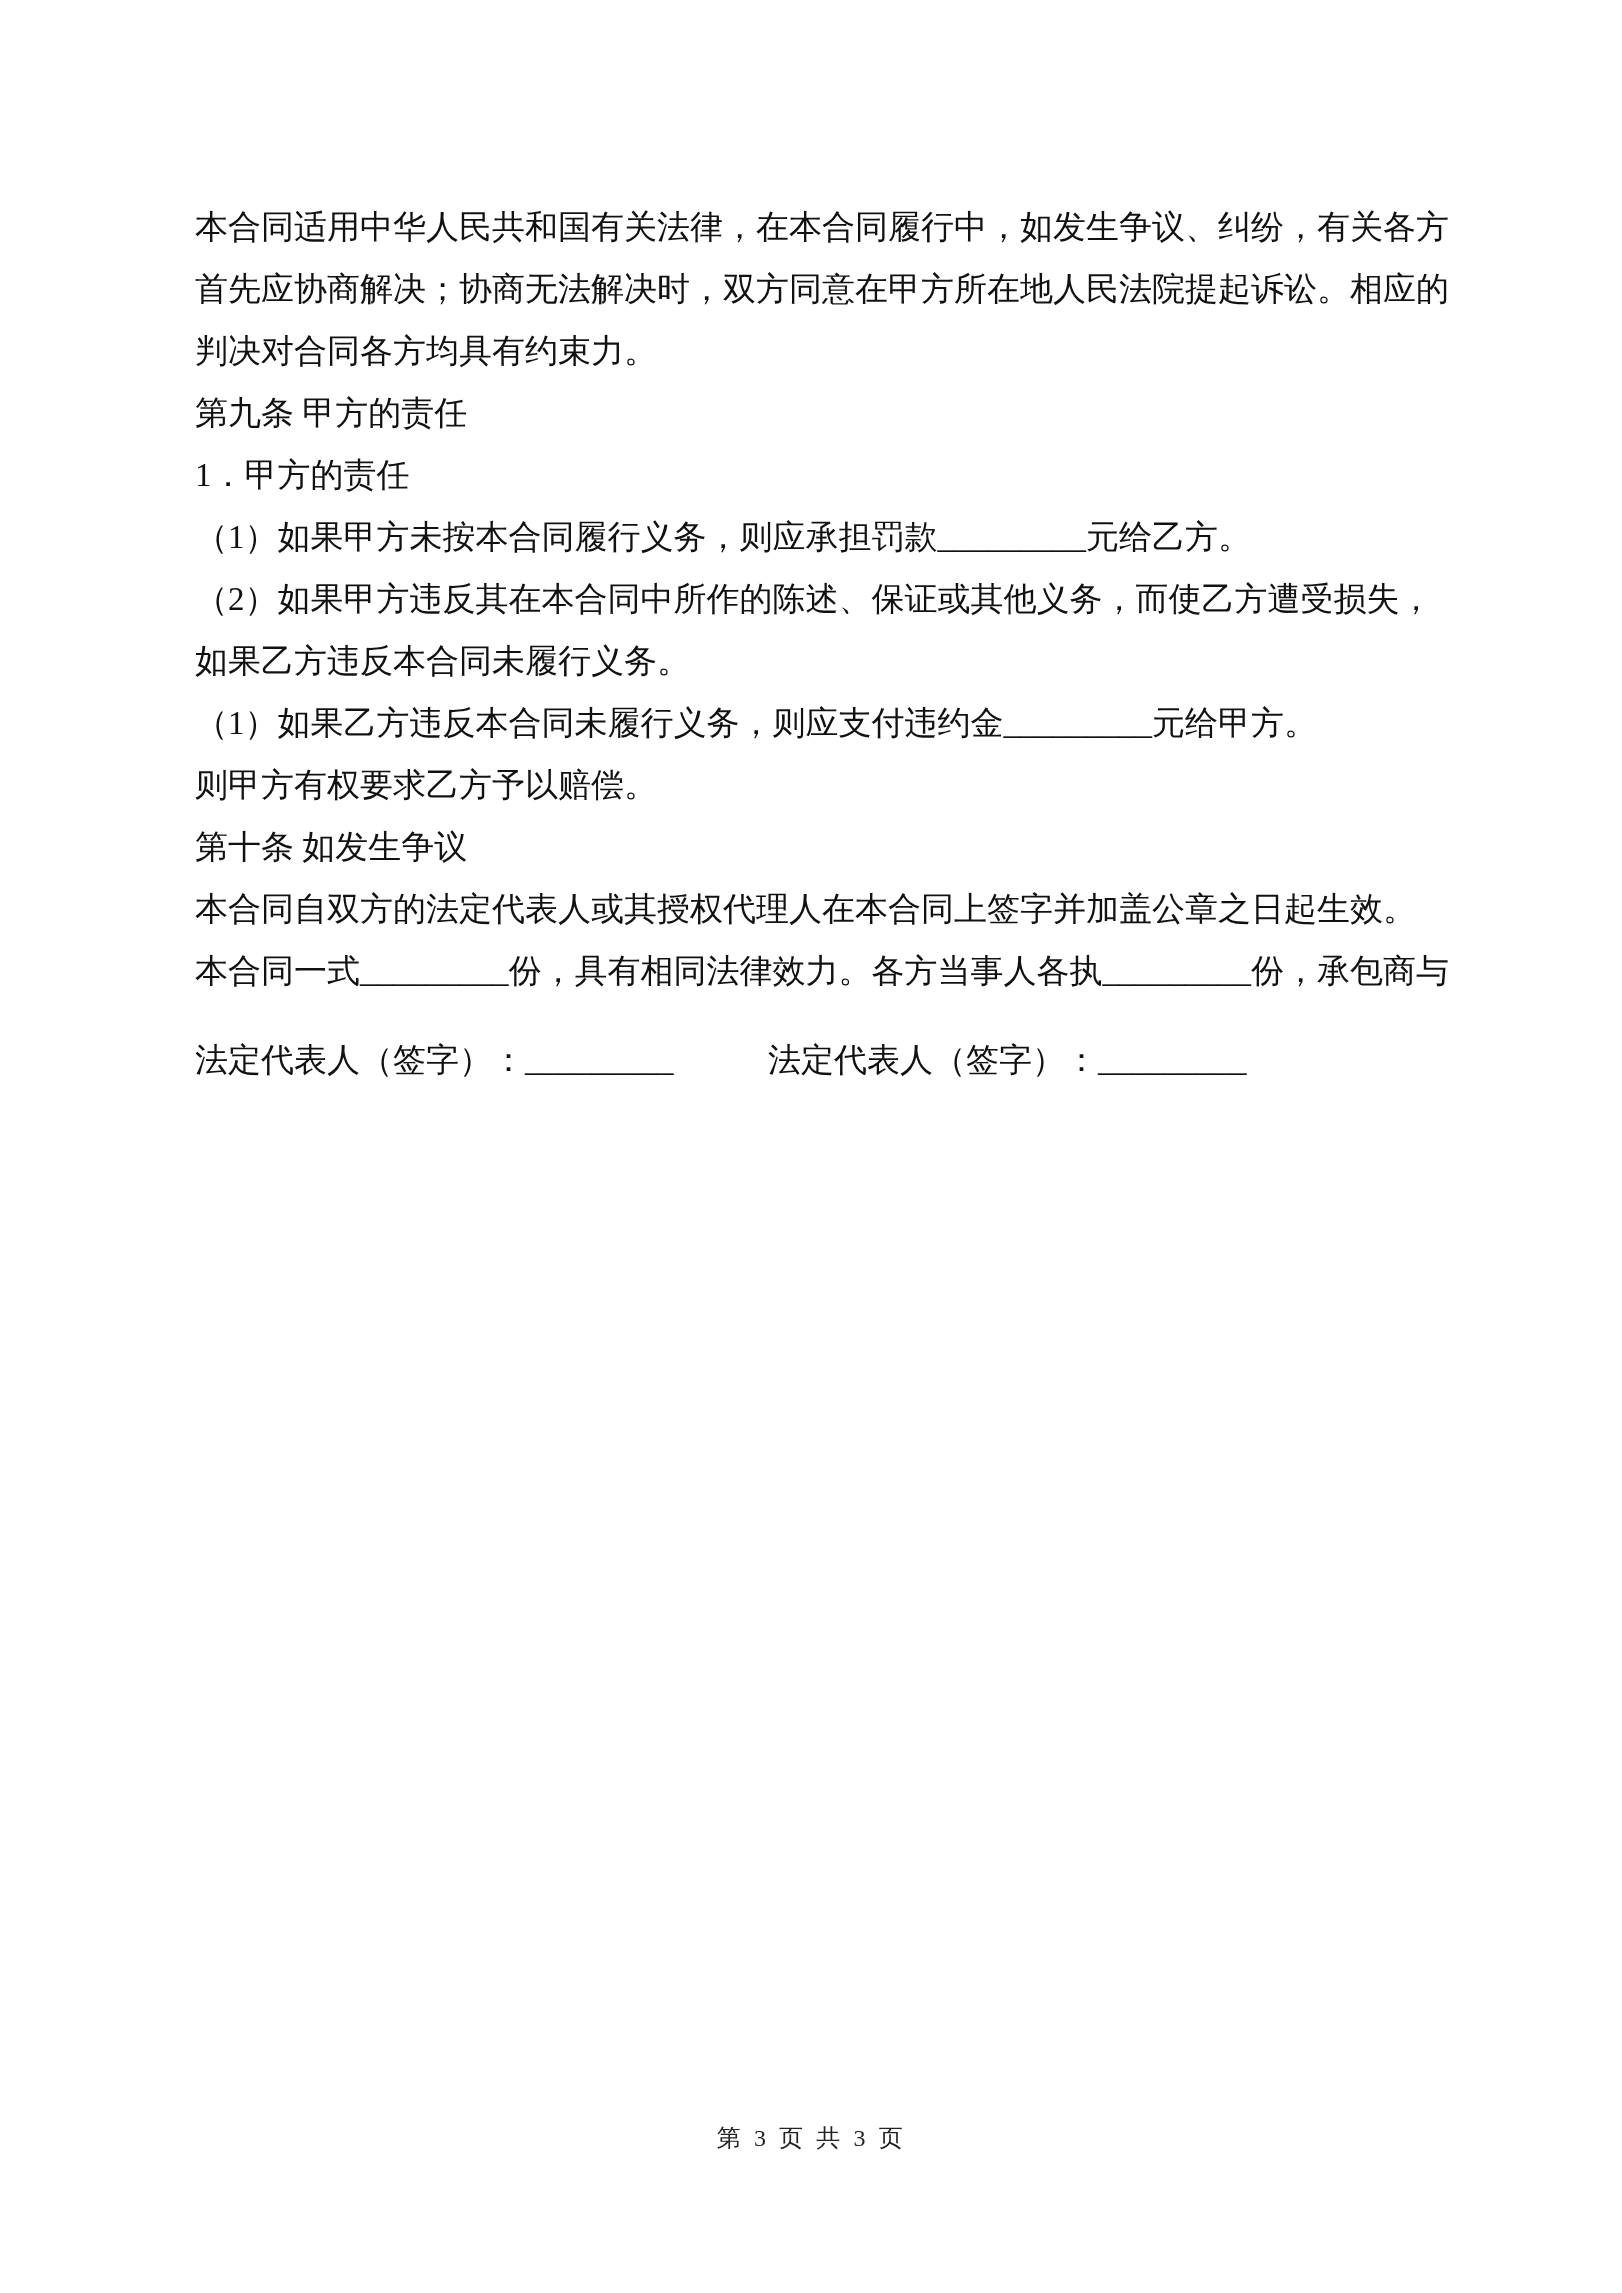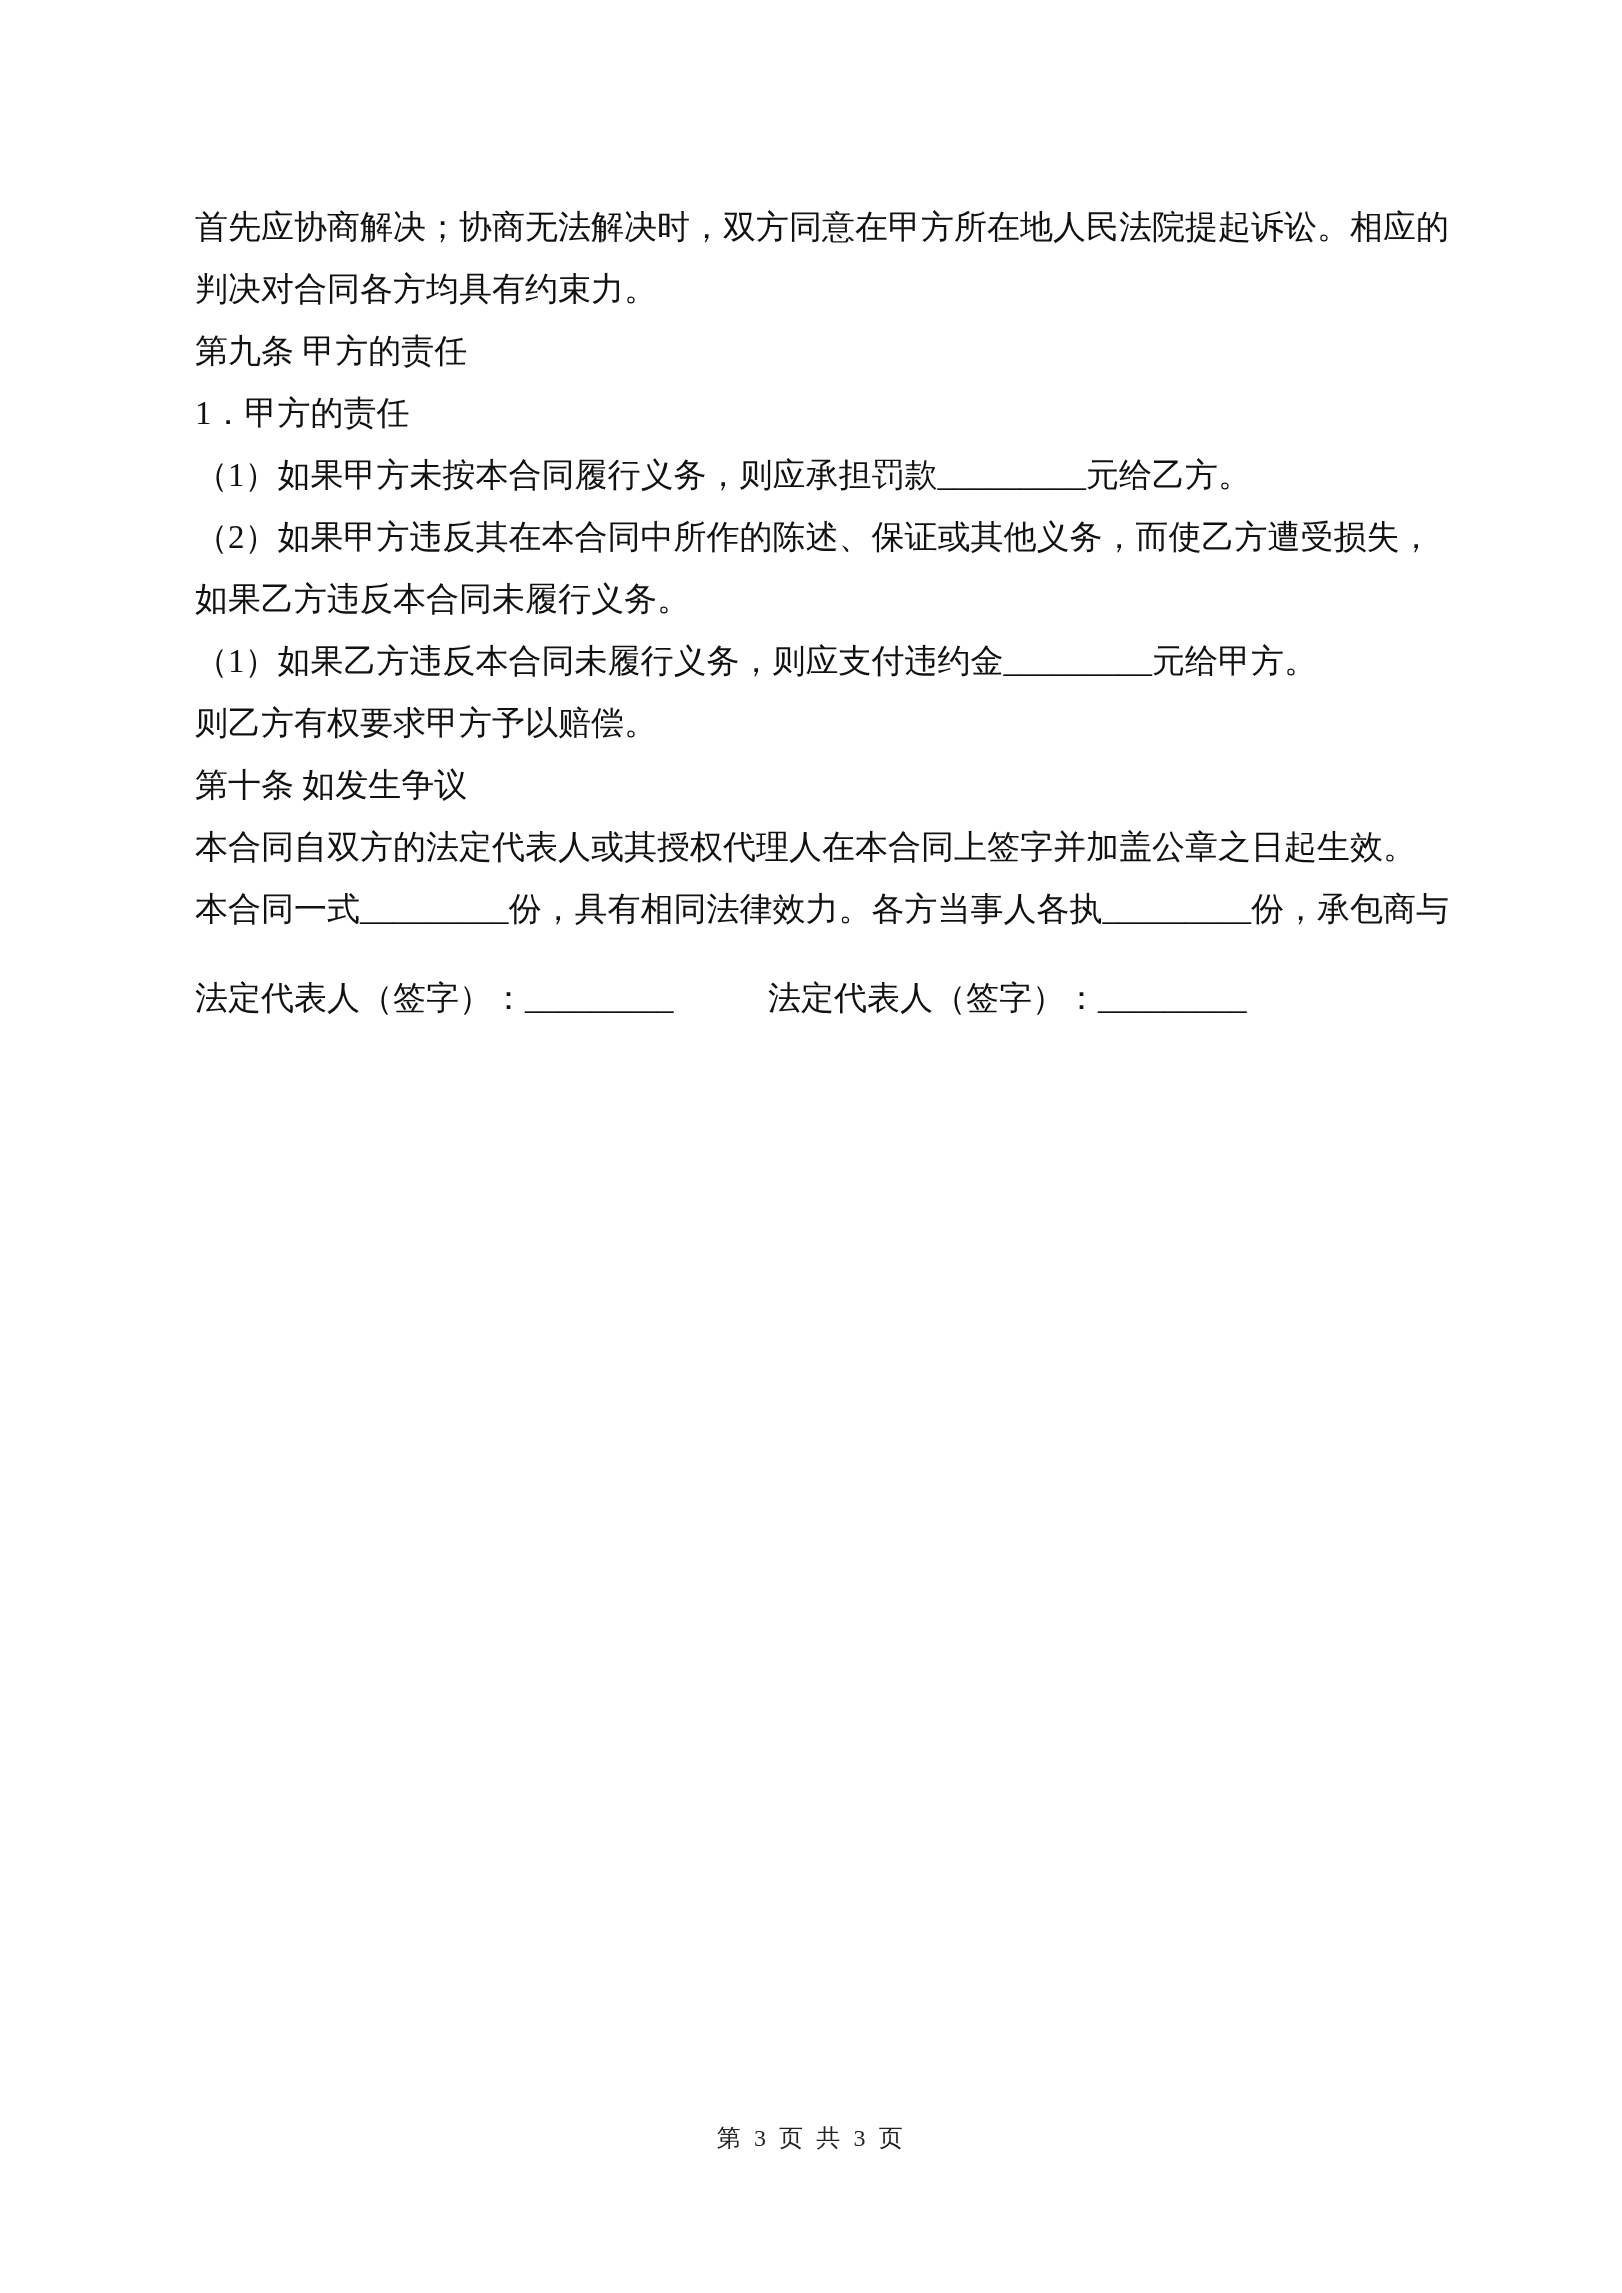--- a/index.html
+++ b/index.html
@@ -50,29 +50,30 @@
     color: #222222;
   }
 </style>
 </head>
 <body>
 
 <div class="page">
 
   <div class="doc-body">
 
+    <div class="doc-line">本合同适用中华人民共和国有关法律，在本合同履行中，如发生争议、纠纷，有关各方</div>
     <div class="doc-line">首先应协商解决；协商无法解决时，双方同意在甲方所在地人民法院提起诉讼。相应的</div>
     <div class="doc-line">判决对合同各方均具有约束力。</div>
     <div class="doc-line">第九条 甲方的责任</div>
     <div class="doc-line">1．甲方的责任</div>
     <div class="doc-line">（1）如果甲方未按本合同履行义务，则应承担罚款_________元给乙方。</div>
     <div class="doc-line">（2）如果甲方违反其在本合同中所作的陈述、保证或其他义务，而使乙方遭受损失，</div>
     <div class="doc-line">如果乙方违反本合同未履行义务。</div>
     <div class="doc-line">（1）如果乙方违反本合同未履行义务，则应支付违约金_________元给甲方。</div>
-    <div class="doc-line">则乙方有权要求甲方予以赔偿。</div>
+    <div class="doc-line">则甲方有权要求乙方予以赔偿。</div>
     <div class="doc-line">第十条 如发生争议</div>
     <div class="doc-line">本合同自双方的法定代表人或其授权代理人在本合同上签字并加盖公章之日起生效。</div>
     <div class="doc-line">本合同一式_________份，具有相同法律效力。各方当事人各执_________份，承包商与</div>
 
     <div class="sig-block">
       <div class="sig-row">
         <span class="sig-left-b">法定代表人（签字）：_________</span>
         <span class="sig-right">法定代表人（签字）：_________</span>
       </div>
     </div>

